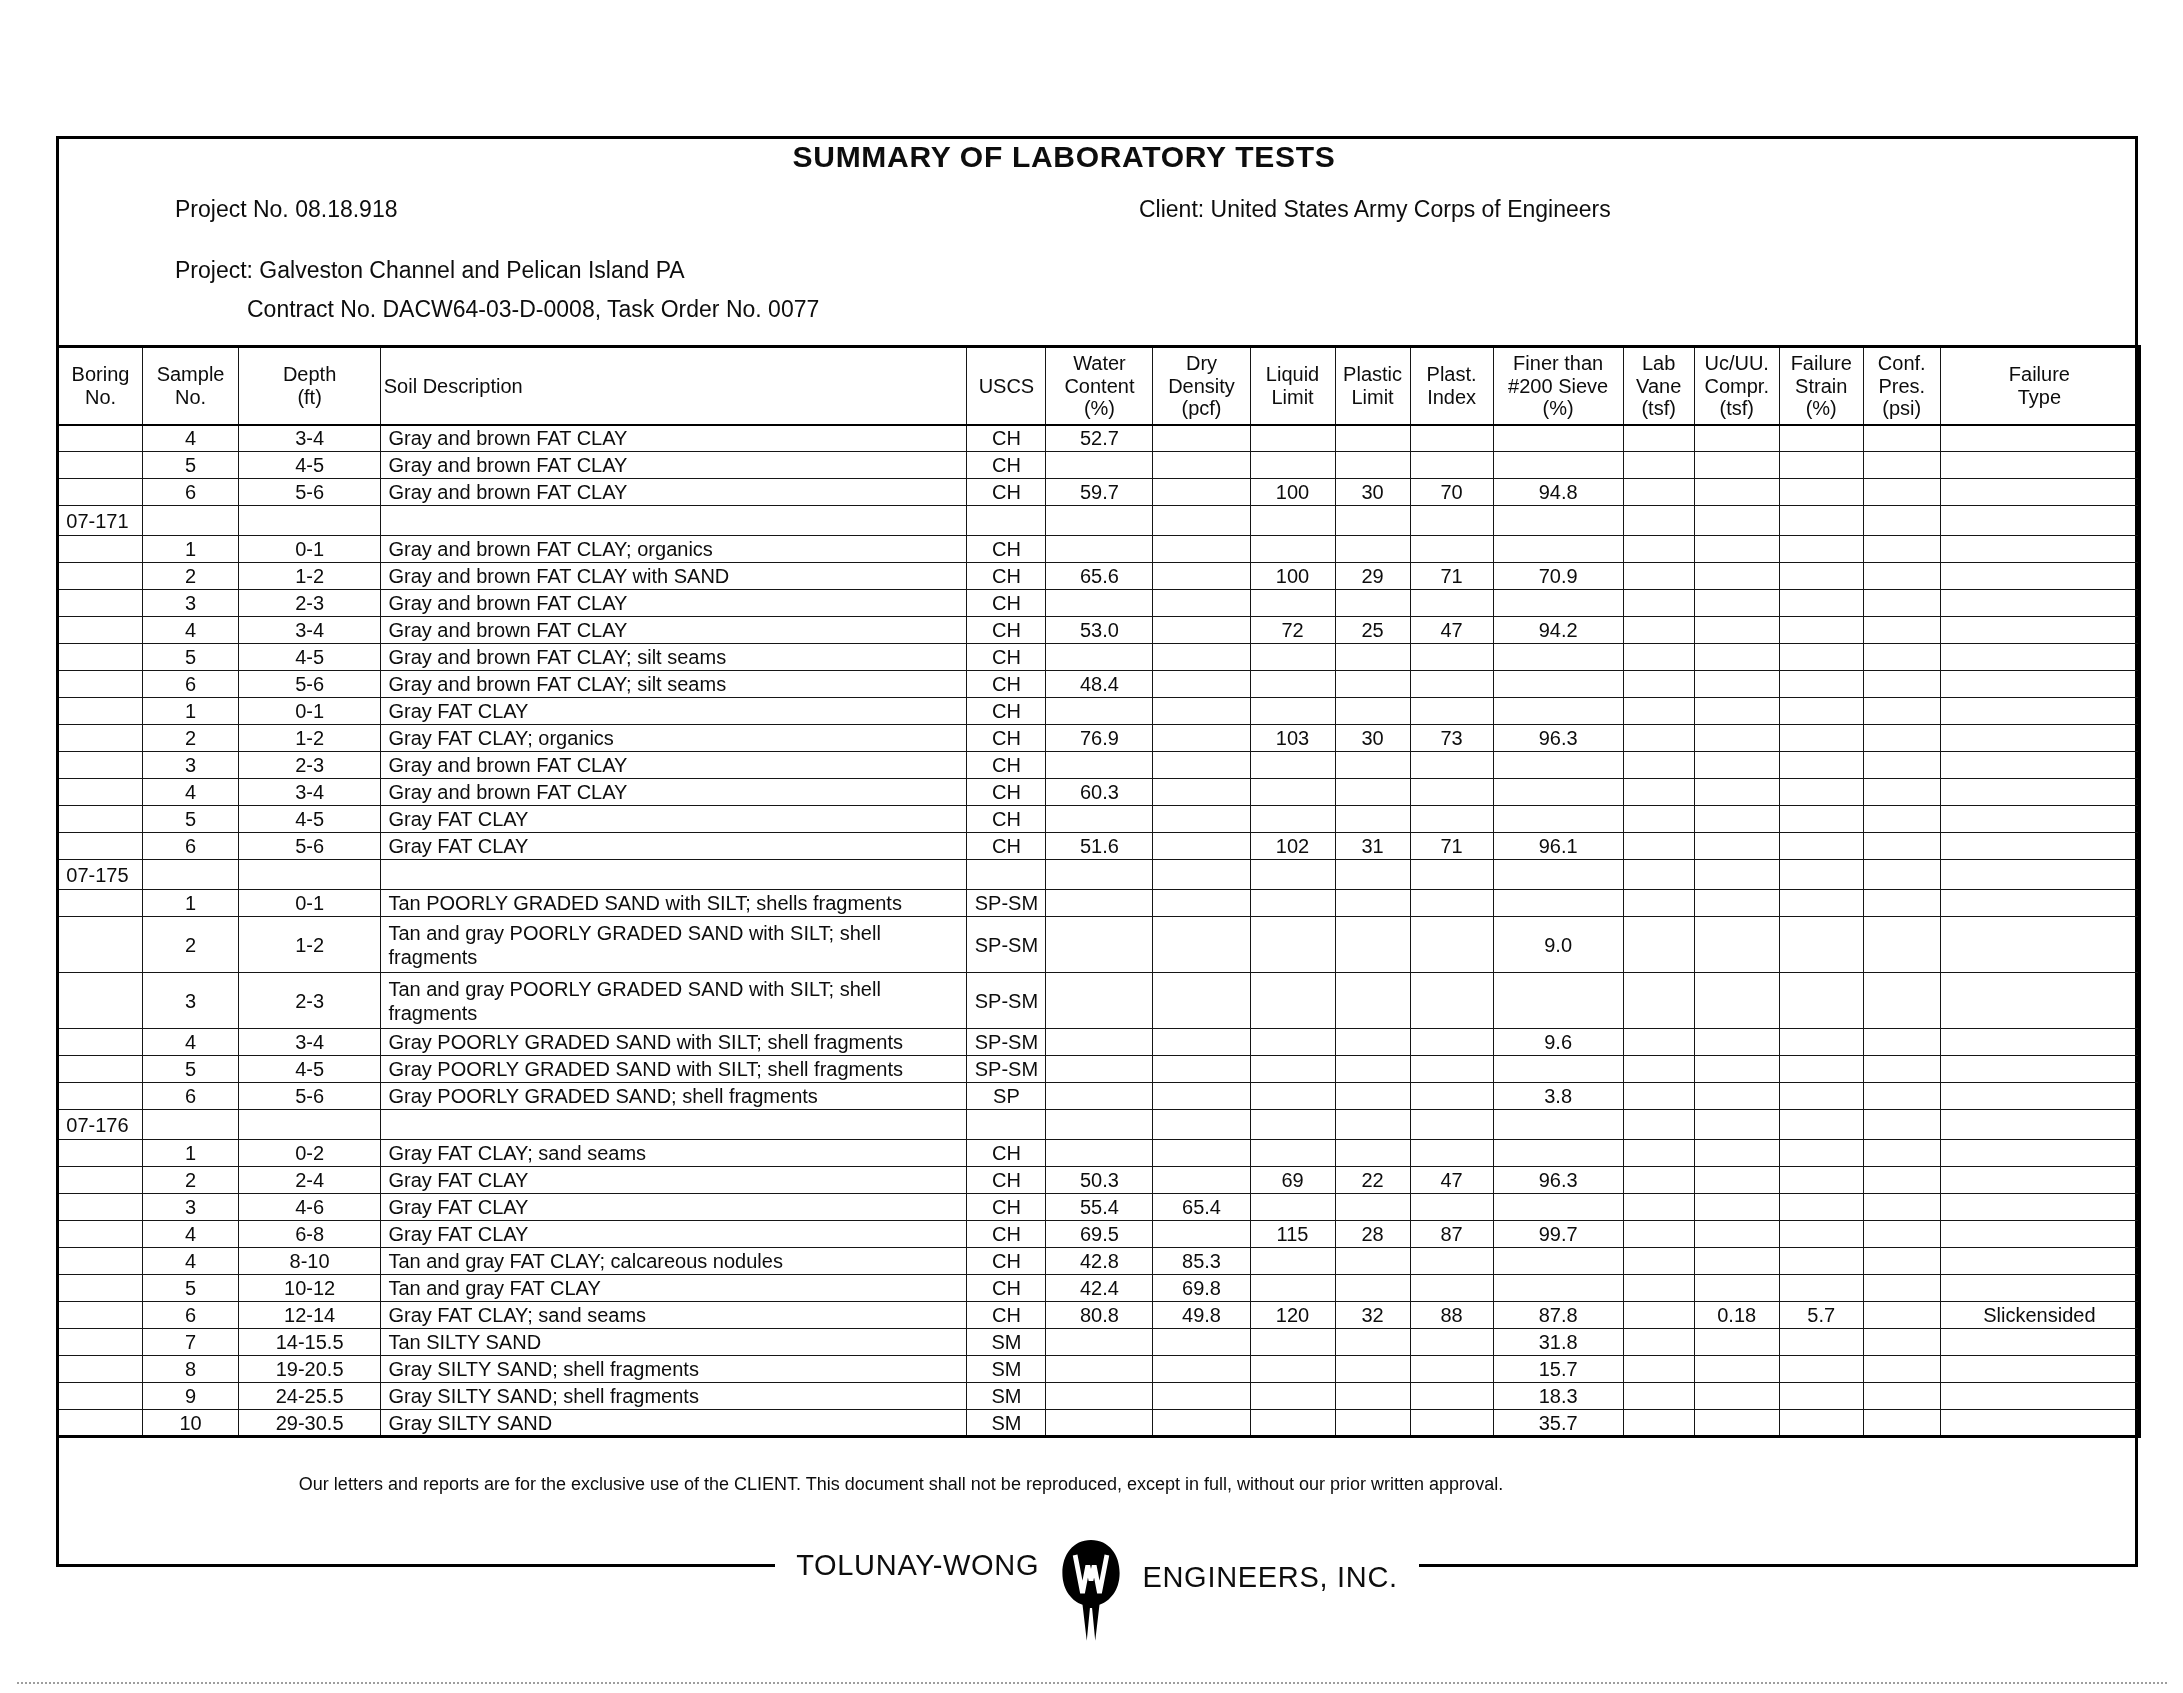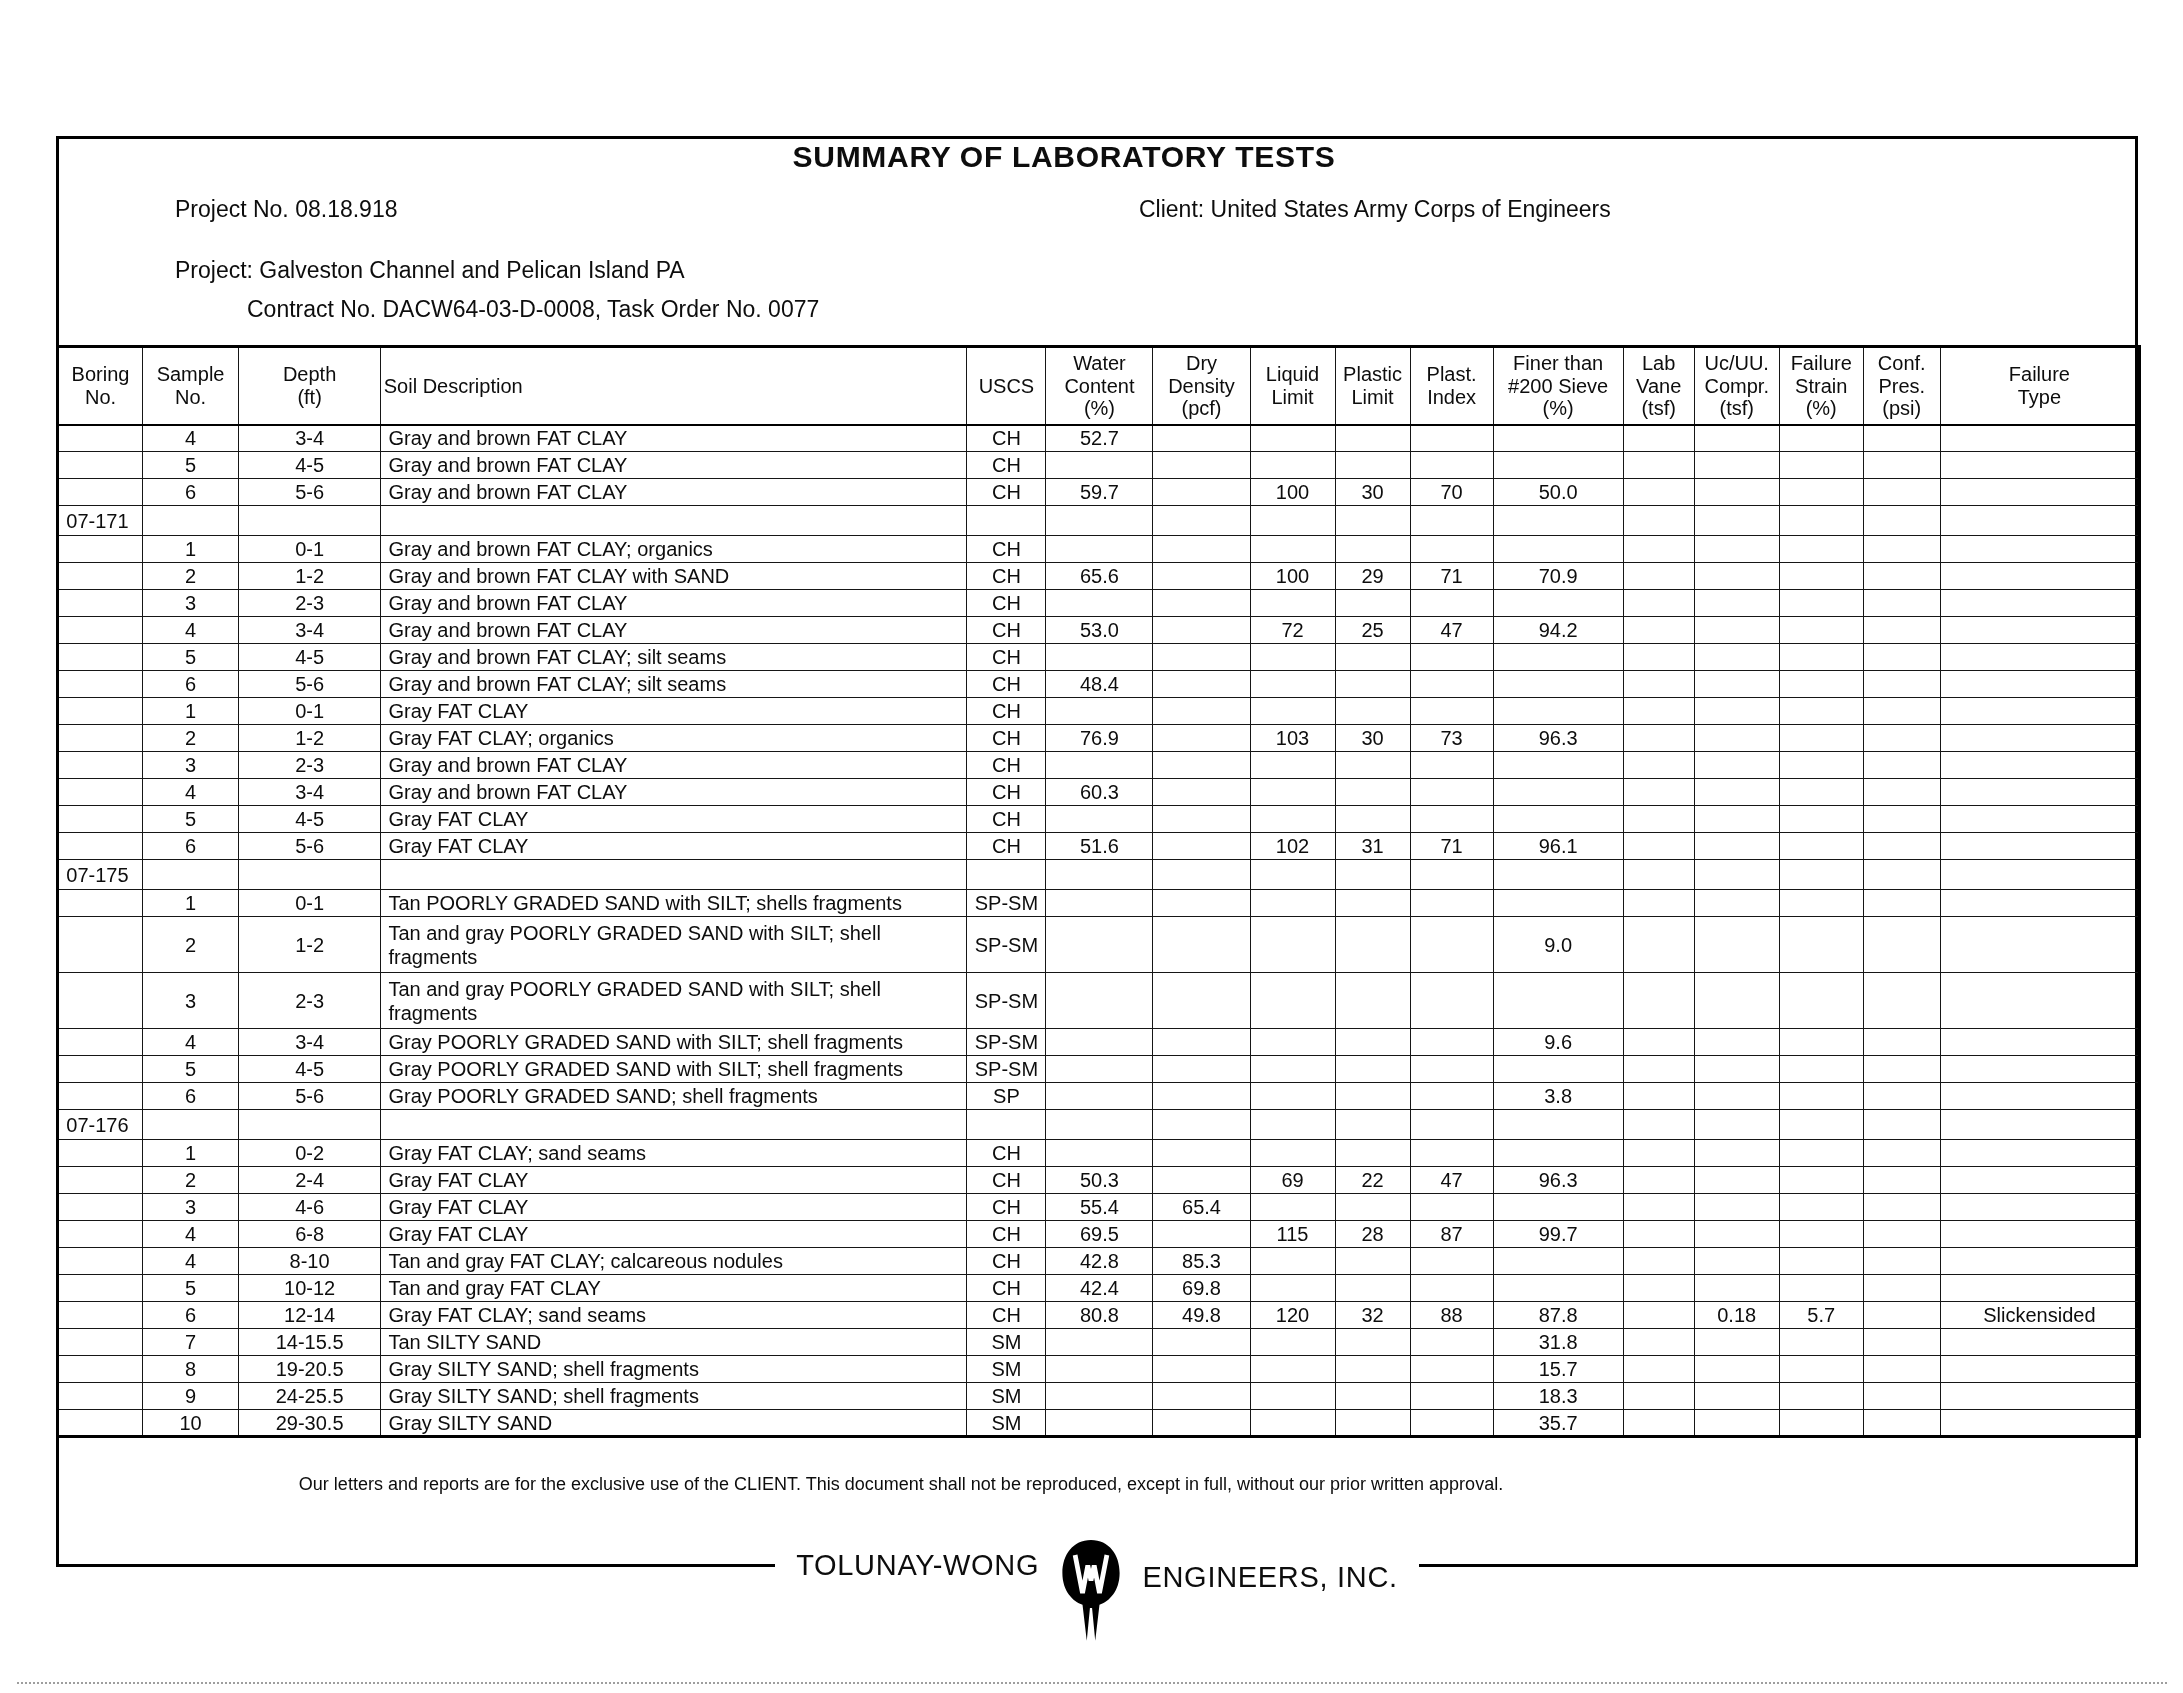--- a/index.html
+++ b/index.html
@@ -213,21 +213,21 @@
         <td class="left"></td>
         <td>6</td>
         <td>5-6</td>
         <td class="left">Gray and brown FAT CLAY</td>
         <td>CH</td>
         <td>59.7</td>
         <td></td>
         <td>100</td>
         <td>30</td>
         <td>70</td>
-        <td>50.0</td>
+        <td>94.8</td>
         <td></td>
         <td></td>
         <td></td>
         <td></td>
         <td></td>
       </tr>
       <tr class="boring">
         <td class="left">07-171</td>
         <td></td>
         <td></td>

